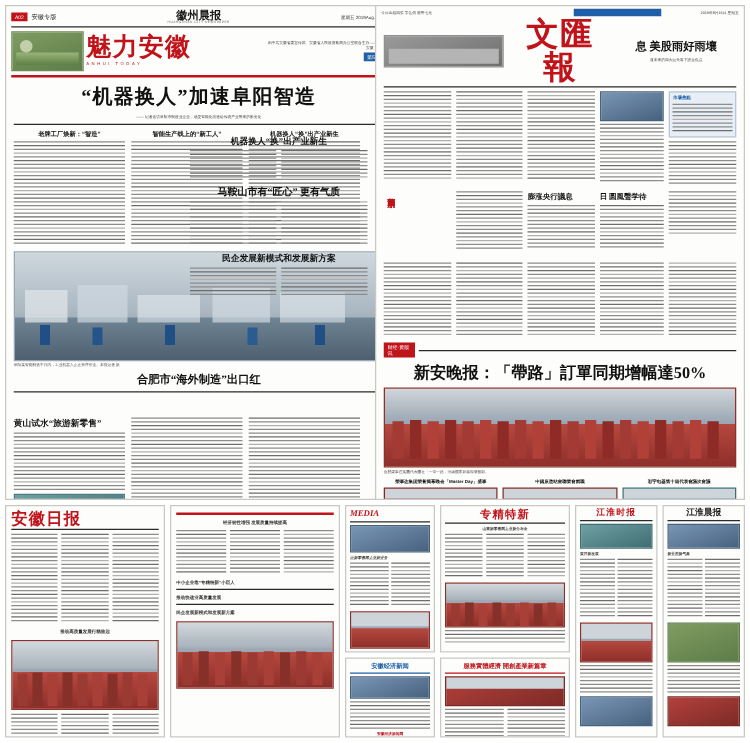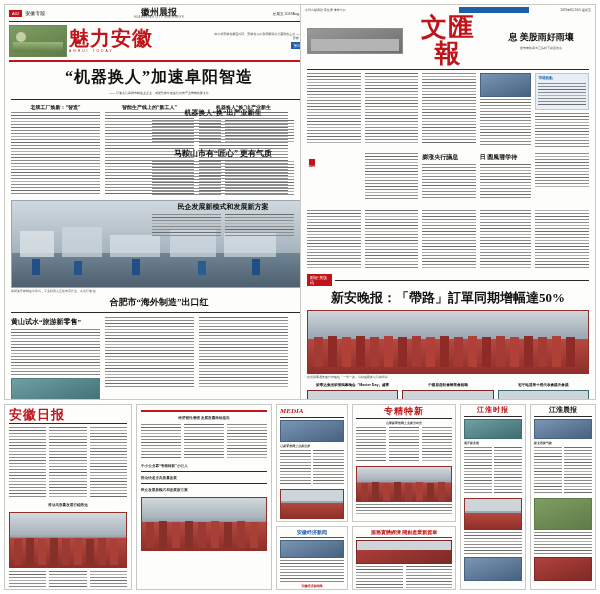--- a/index.html
+++ b/index.html
@@ -276,21 +276,21 @@
         <div style="position:absolute;left:240px;top:58px;width:8px;height:16px;background:#1f4f86;"></div>
       </div>
       <div class="cap">阜阳某智能制造车间内，工业机器人正在有序作业。本报记者 摄</div>
     </div>
 
     <div style="margin:3px 6px 0 6px; text-align:center;">
       <div class="headline-cn" style="font-size:9px;">合肥市“海外制造”出口红</div>
     </div>
     <div class="rule thin" style="margin:3px 6px 0 6px; width:auto;"></div>
 
-    <div class="flexrow" style="margin:4px 6px 0 6px; gap:5px;">
+    <div class="flexrow" style="margin:20px 6px 0 6px; gap:5px;">
       <div style="width:89px;">
         <div class="headline-cn" style="font-size:7px;margin-bottom:2px;">黄山试水“旅游新零售”</div>
         <div class="lines">
           <div class="ln"></div>
             <div class="ln d"></div>
             <div class="ln"></div>
             <div class="ln l"></div>
           <div class="ln"></div>
             <div class="ln"></div>
             <div class="ln d"></div>

